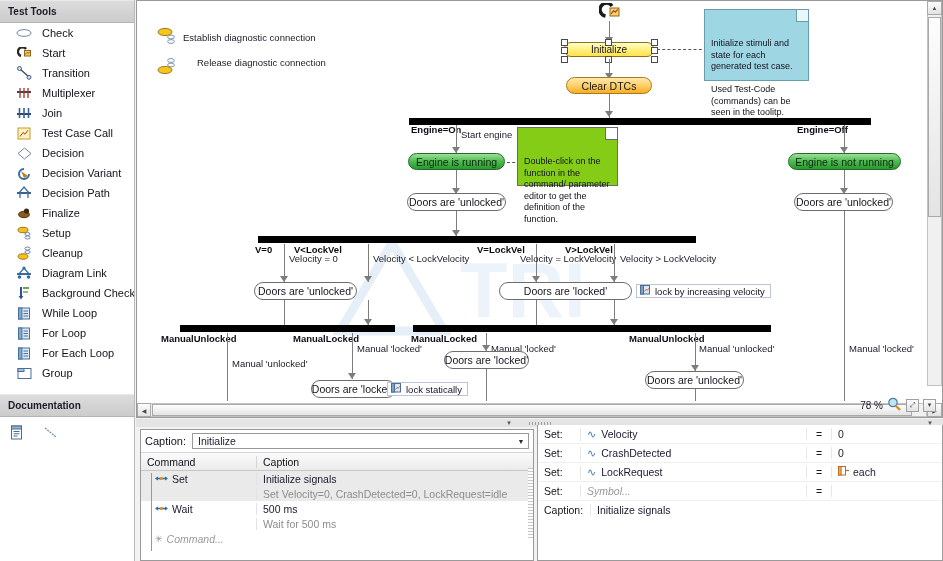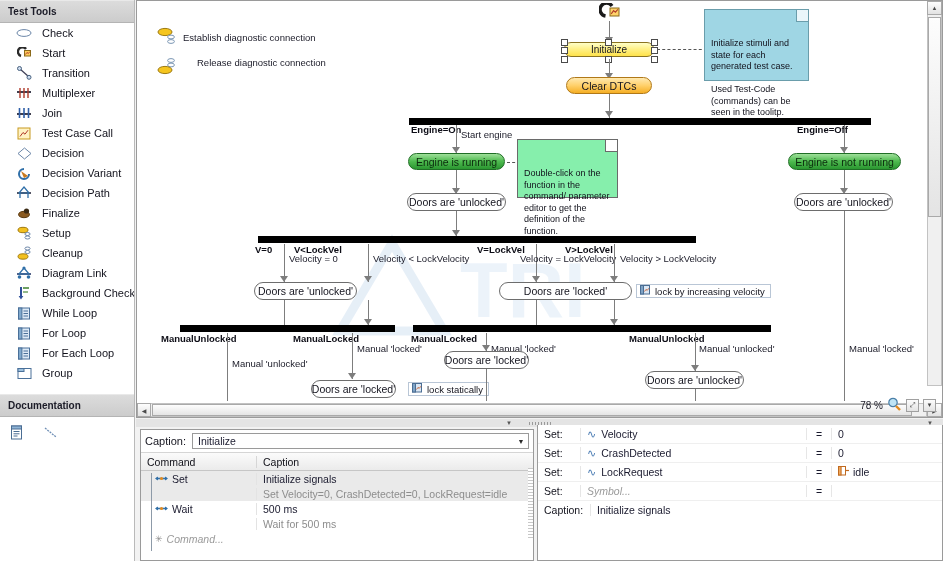--- a/index.html
+++ b/index.html
@@ -43,21 +43,21 @@
   .bar{position:absolute;background:#000;height:7px;}
   .vline{position:absolute;width:1px;background:#7d7d7d;}
   .arrow{position:absolute;width:0;height:0;border-left:4px solid transparent;
          border-right:4px solid transparent;border-top:6px solid #7d7d7d;}
   .guard{position:absolute;font-weight:bold;font-size:9.5px;color:#0d0d16;white-space:nowrap;}
   .etxt{position:absolute;font-size:9.5px;color:#1b1b28;white-space:nowrap;}
 
   .note{position:absolute;box-sizing:border-box;font-size:9px;line-height:11.5px;color:#12121c;
         padding:5px 7px 5px 6px;white-space:pre-line;}
   .note.blue{background:#9fd6e4;border:1px solid #6a9dab;}
-  .note.white{background:#86efac;border:1px solid #6a6a6a;margin-top:12px;}
+  .note.white{background:#84cc16;border:1px solid #6a6a6a;}
   .note .fold{position:absolute;right:0;top:0;width:11px;height:11px;
               border-left:1px solid #6a6a6a;border-bottom:1px solid #6a6a6a;background:#fff;}
   .note.blue .fold{background:#eaf6fa;border-color:#6a9dab;}
   .dashlink{position:absolute;height:0;border-top:1px dashed #555;}
 
   .tagbox{position:absolute;display:flex;align-items:center;gap:4px;background:#fff;
           border:1px solid #b9c6d6;padding:1px 5px 1px 3px;font-size:9.5px;color:#14141e;
           white-space:nowrap;height:14px;box-sizing:border-box;}
 
   .handles span{position:absolute;width:5px;height:5px;background:#fff;border:1px solid #4a4a4a;}
@@ -493,21 +493,21 @@
       <div class="guard" style="left:24px;top:332px;">ManualUnlocked</div>
       <div class="vline" style="left:90px;top:332px;height:68px;"></div>
       <div class="etxt" style="left:95px;top:357px;">Manual 'unlocked'</div>
 
       <div class="guard" style="left:156px;top:332px;">ManualLocked</div>
       <div class="vline" style="left:215px;top:332px;height:46px;"></div>
       <div class="arrow" style="left:211px;top:372px;"></div>
       <div class="etxt" style="left:220px;top:342px;">Manual 'locked'</div>
 
       <div class="node rnd" style="left:174px;top:379px;width:85px;">Doors are 'locked'</div>
-      <div class="tagbox" style="left:271px;top:381px;align-items:center;">
+      <div class="tagbox" style="left:250px;top:381px;align-items:center;">
         <span>
           <svg width="11" height="10" viewBox="0 0 11 10">
               <rect x="0.5" y="0.5" width="9" height="8.5" fill="#dbe7f4" stroke="#4a6d93"></rect>
               <rect x="0.5" y="0.5" width="3" height="8.5" fill="#7fa3c6" stroke="#4a6d93"></rect>
               <path d="M4.5 6.5 6 4.4 7.2 5.4 9 3.2" stroke="#c0501e" stroke-width=".8" fill="none"></path>
             </svg>
         </span>
         <span>lock statically</span>
       </div>
 
@@ -667,21 +667,21 @@
       </div>
       <div class="peq">=</div>
       <div class="pr">
         <span>
           <svg width="11" height="10" viewBox="0 0 11 10">
               <rect x="0.5" y="0.5" width="7" height="8.5" fill="#ffffff" stroke="#c06a20"></rect>
               <rect x="0.5" y="0.5" width="2.6" height="8.5" fill="#f0a85a" stroke="#c06a20"></rect>
               <line x1="8" y1="4.5" x2="11" y2="4.5" stroke="#c06a20" stroke-width="1.2"></line>
             </svg>
         </span>
-        <span>idle</span>
+        <span>each</span>
       </div>
     </div>
 
     <div class="prow">
       <div class="pl">Set:</div>
       <div class="pv phtext">Symbol...</div>
       <div class="peq">=</div>
       <div class="pr"></div>
     </div>
 

